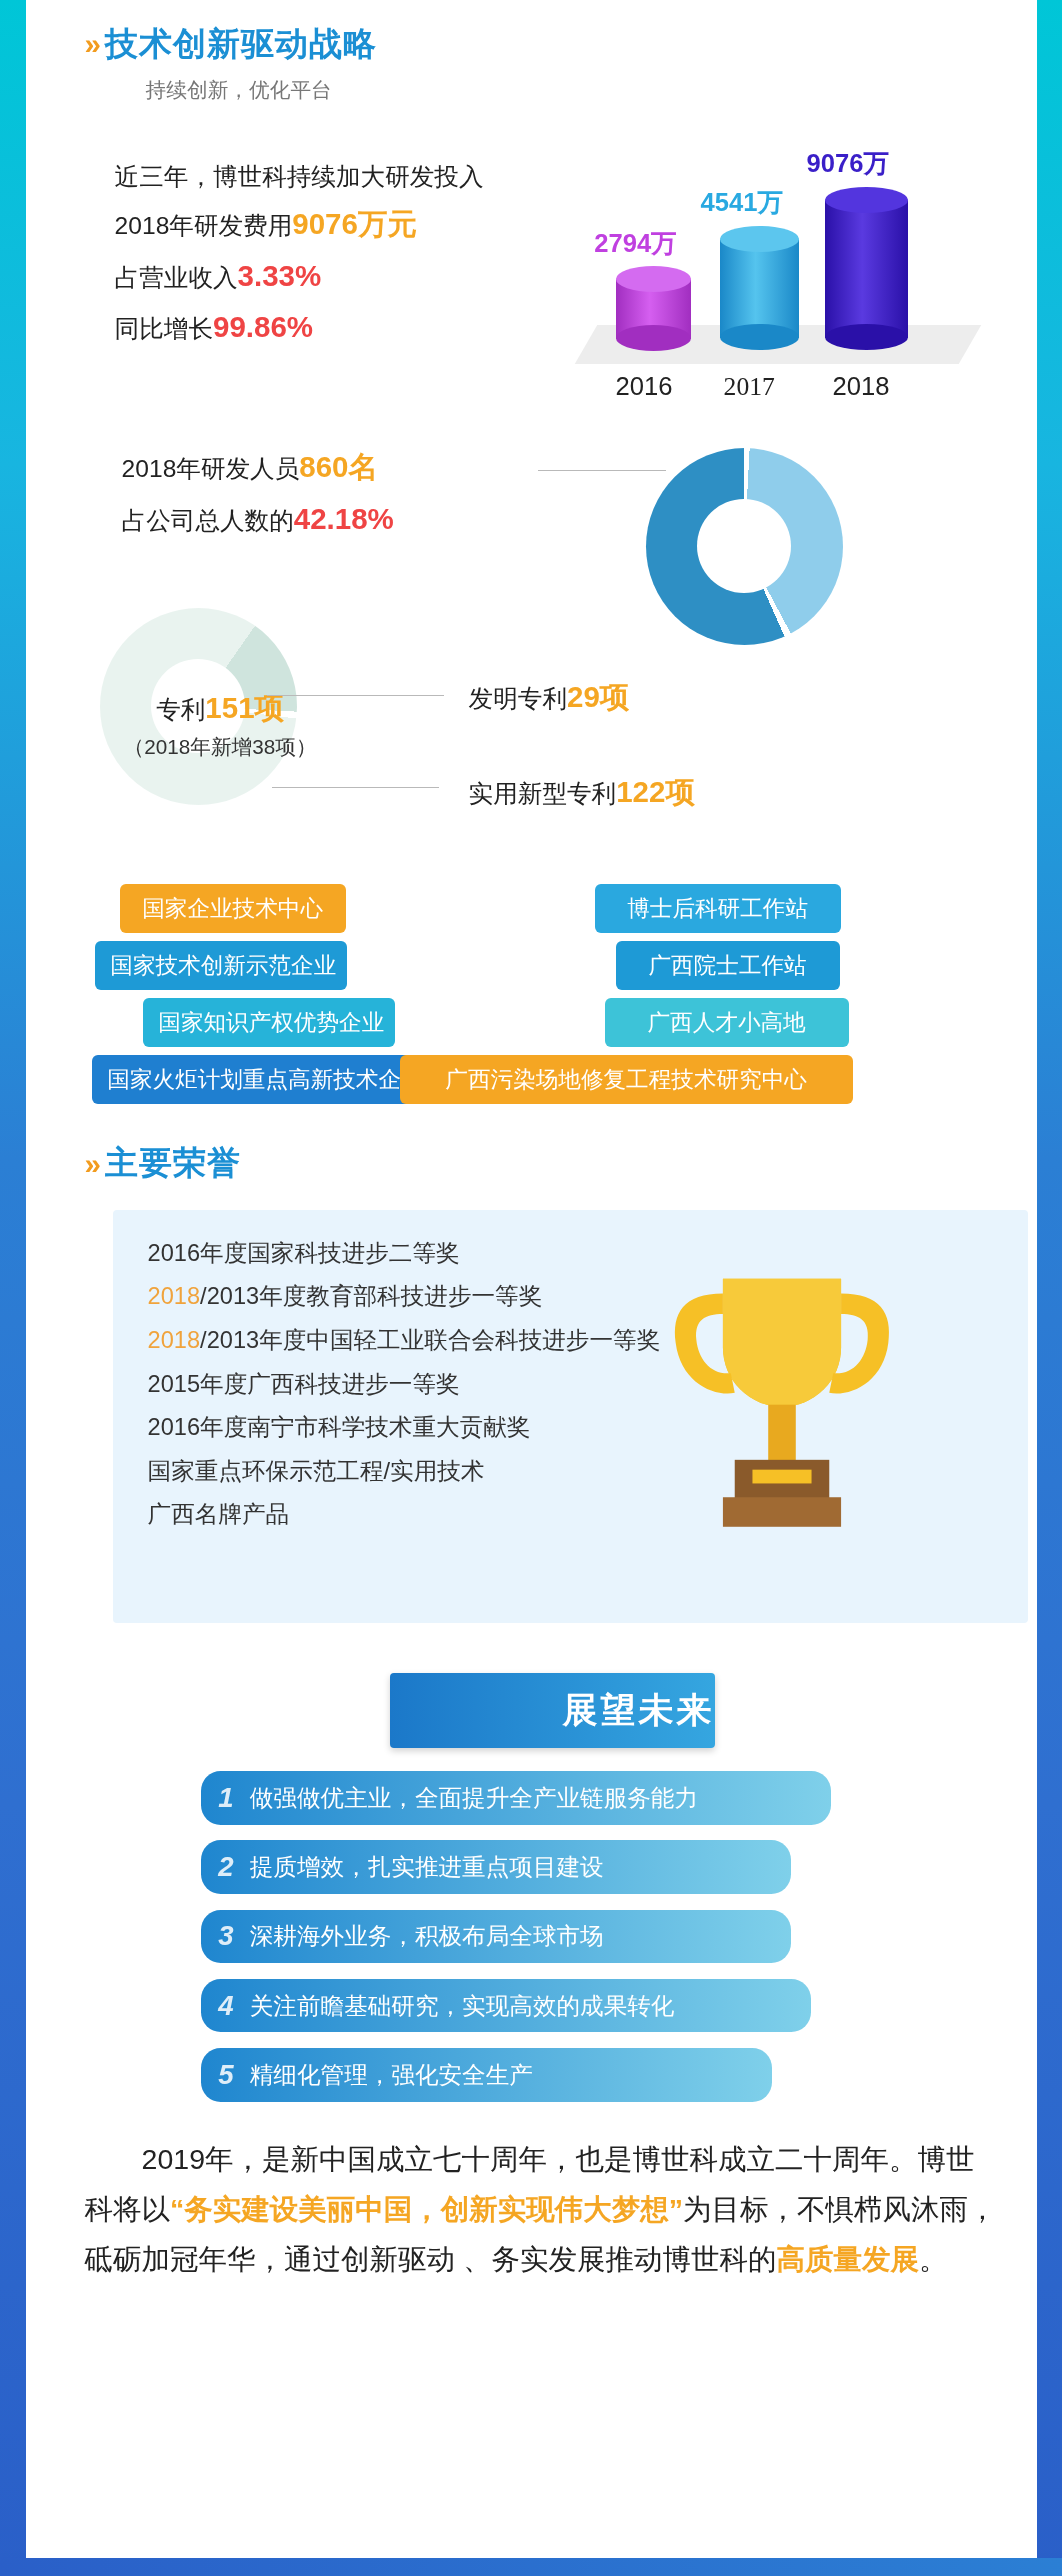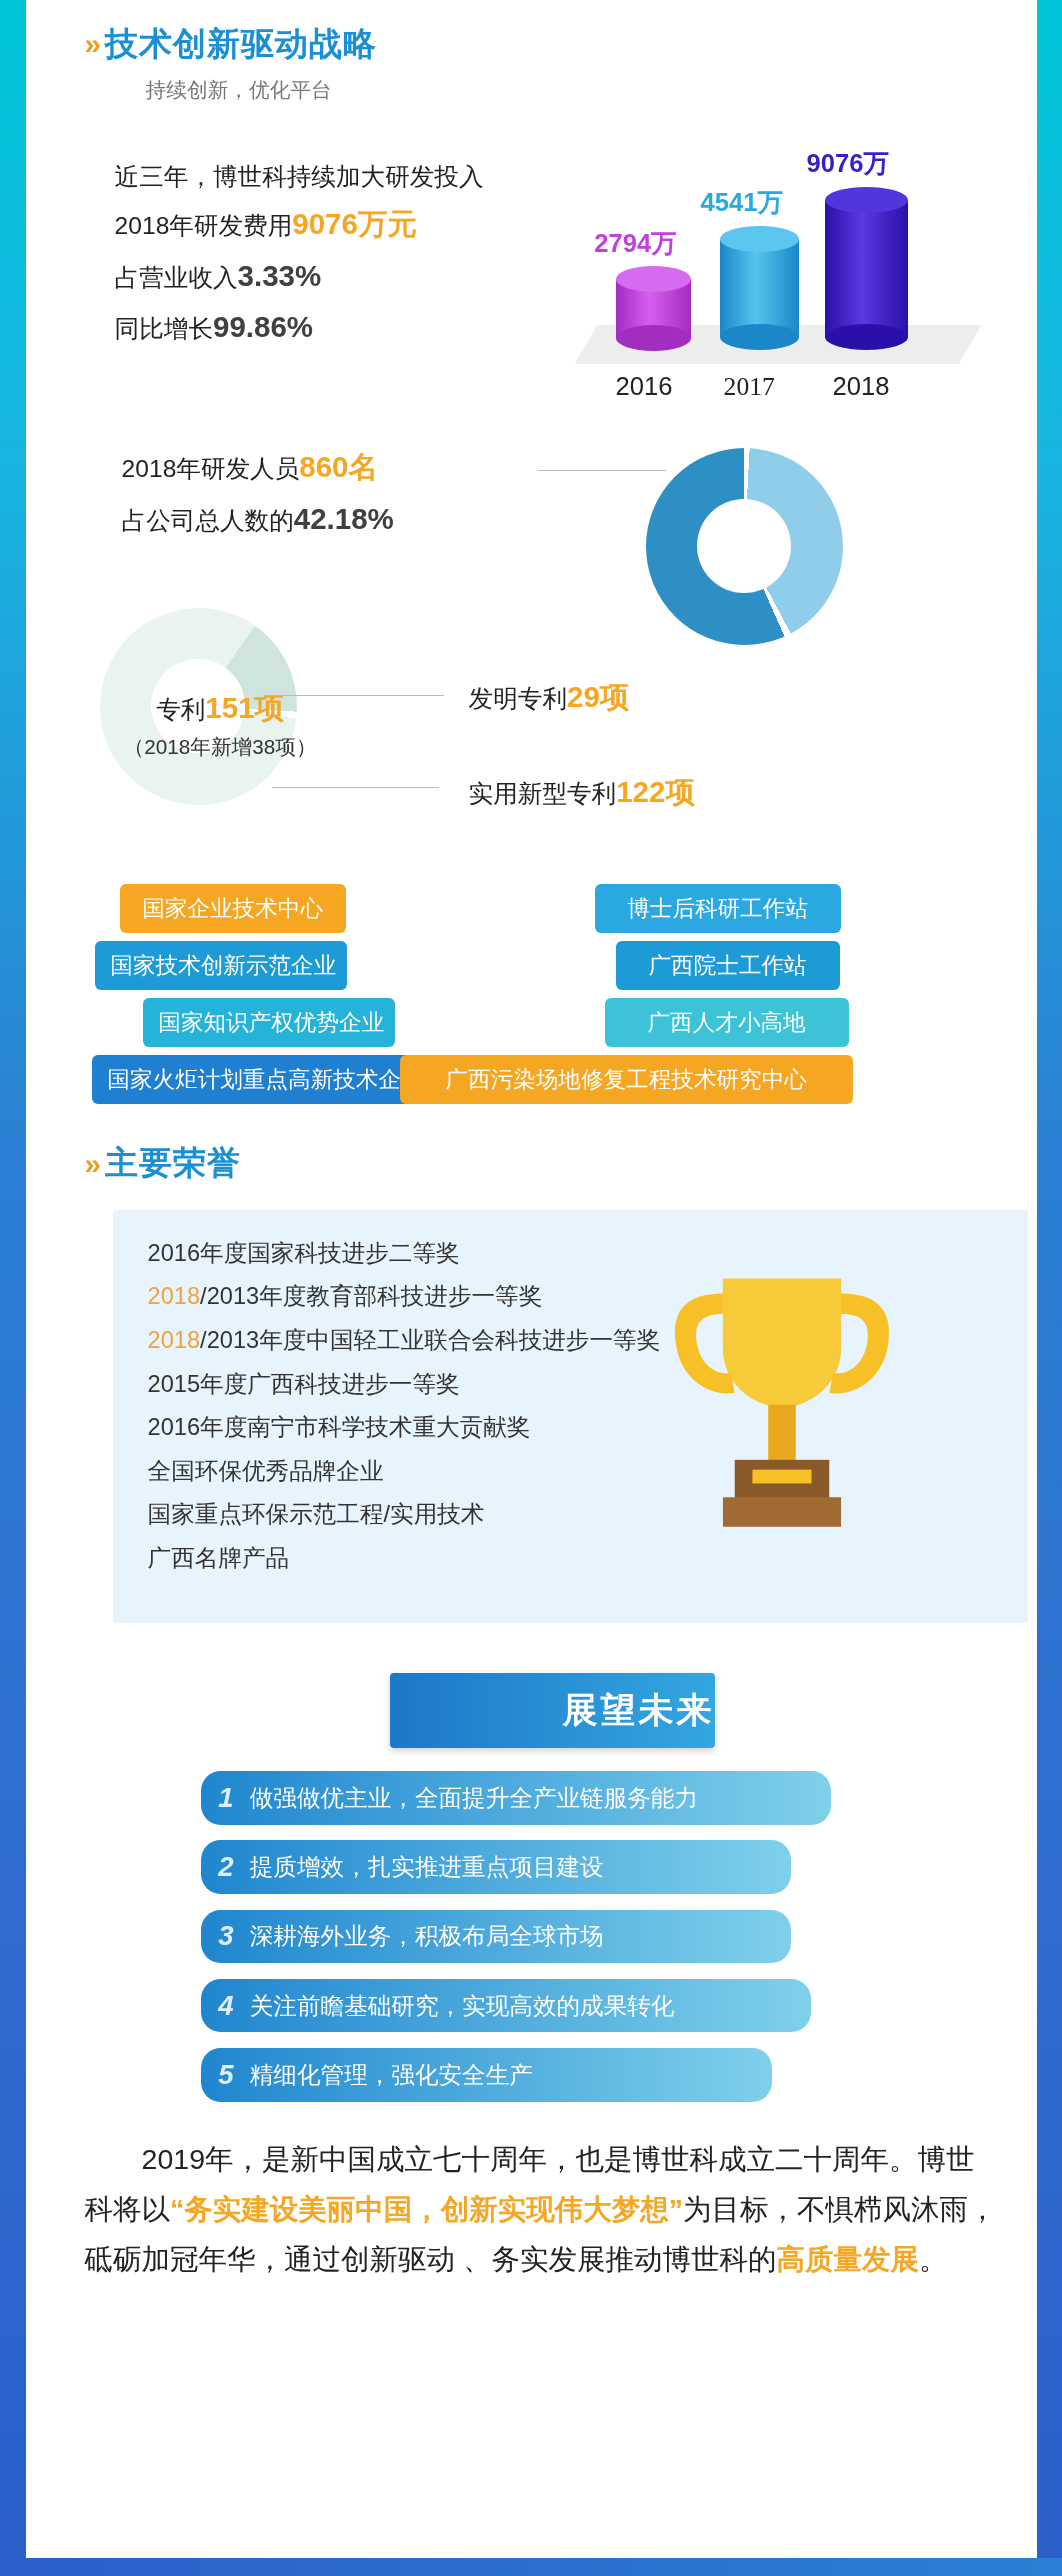--- a/index.html
+++ b/index.html
@@ -71,21 +71,21 @@
     font-size: 24.6px;
     color: #222;
     line-height: 1.75;
   }
   .num-org {
     color: #f5a623;
     font-weight: bold;
     font-size: 29.5px;
   }
   .num-blue {
-    color: #404040;
+    color: #ef4444;
     font-weight: bold;
     font-size: 29.5px;
   }
   
   .bars {
     position: absolute;
   }
   .plate {
     position: absolute;
     background: #ededed;
@@ -338,21 +338,20 @@
       </div>
     </div>
 
     <div class="honor-box" style="position:absolute; left:47px; top:1210px; width:915px; height:413px;">
       <div style="position:absolute; left:35px; top:21.6px; width:640px;">
         <div class="honor-line"><span>2016年度国家科技进步二等奖</span></div>
         <div class="honor-line"><span class="yr">2018</span><span>/2013年度教育部科技进步一等奖</span></div>
         <div class="honor-line"><span class="yr">2018</span><span>/2013年度中国轻工业联合会科技进步一等奖</span></div>
         <div class="honor-line"><span>2015年度广西科技进步一等奖</span></div>
         <div class="honor-line"><span>2016年度南宁市科学技术重大贡献奖</span></div>
-        <div class="honor-line"><span>全国环保优秀品牌企业</span></div>
         <div class="honor-line"><span>国家重点环保示范工程/实用技术</span></div>
         <div class="honor-line"><span>广西名牌产品</span></div>
       </div>
 
       <svg width="256" height="335" viewBox="0 0 260 340" style="position:absolute; right:118px; top:39px;">
         <path d="M70 30 h120 v70 a60 60 0 0 1 -120 0 z" fill="#f6c026"></path>
         <path d="M70 30 h120 v70 a60 60 0 0 1 -60 60 a60 60 0 0 1 -60 -60 z" fill="#f7ca3a"></path>
         <path d="M70 45 C30 45 18 65 22 95 C27 135 60 150 82 146 L78 126 C58 128 45 112 43 92 C41 72 52 66 70 66 Z" fill="#f6c026"></path>
         <path d="M190 45 C230 45 242 65 238 95 C233 135 200 150 178 146 L182 126 C202 128 215 112 217 92 C219 72 208 66 190 66 Z" fill="#f6c026"></path>
         <rect x="116" y="158" width="28" height="60" fill="#e8a91f"></rect>

